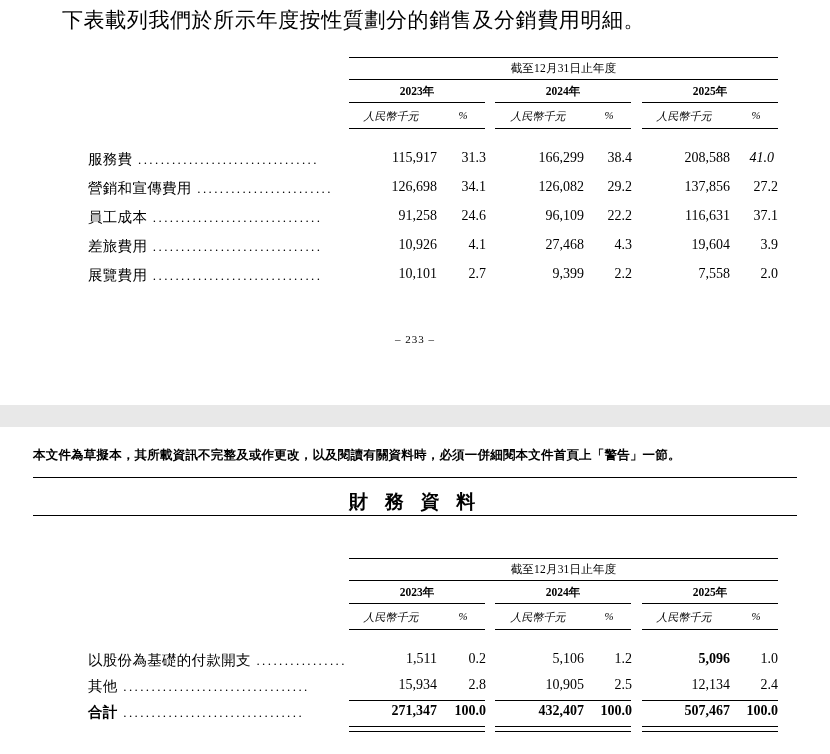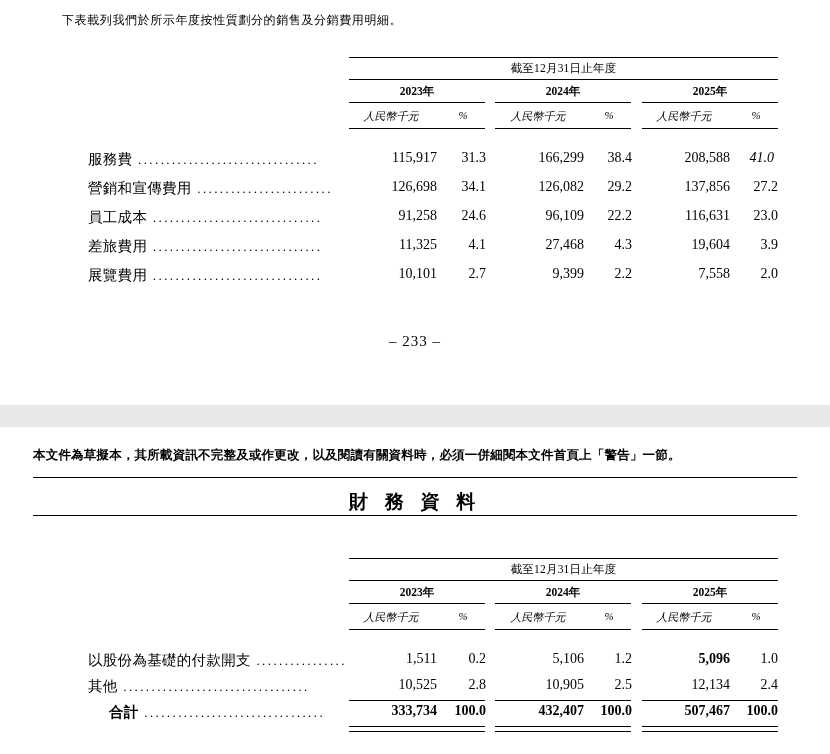--- a/index.html
+++ b/index.html
@@ -25,21 +25,21 @@
   
   .page-one {
     padding: 0;
   }
   .intro-para {
     position: absolute;
     left: 62px;
     top: 8px;
     width: 710px;
     font-family: "Liberation Serif", serif;
-    font-size: 12px;
+    font-size: 21px;
     line-height: 24px;
     letter-spacing: 0.6px;
   }
 
   
   .rule {
     position: absolute;
     background: #000;
     height: 1px;
   }
@@ -83,21 +83,21 @@
     position: absolute;
     text-align: right;
     font-size: 14px;
     font-family: "Liberation Serif", serif;
   }
 
   .folio {
     position: absolute;
     width: 830px;
     text-align: center;
-    font-size: 15px;
+    font-size: 11px;
     font-family: "Liberation Serif", serif;
     letter-spacing: 1px;
   }
 
   
   .gap-strip {
     position: absolute;
     left: 0;
     width: 830px;
     background: #e8e8e8;
@@ -172,23 +172,23 @@
       <div class="num" style="left: 474px; width: 110px; top: 179px;">126,082</div>
       <div class="num" style="left: 522px; width: 110px; top: 179px;">29.2</div>
       <div class="num" style="left: 620px; width: 110px; top: 179px;">137,856</div>
       <div class="num" style="left: 668px; width: 110px; top: 179px;">27.2</div>
       <div class="row-label" style="left: 88px; top: 208px;"><span>員工成本</span><span class="dots"> ..............................</span></div>
       <div class="num" style="left: 327px; width: 110px; top: 208px;">91,258</div>
       <div class="num" style="left: 376px; width: 110px; top: 208px;">24.6</div>
       <div class="num" style="left: 474px; width: 110px; top: 208px;">96,109</div>
       <div class="num" style="left: 522px; width: 110px; top: 208px;">22.2</div>
       <div class="num" style="left: 620px; width: 110px; top: 208px;">116,631</div>
-      <div class="num" style="left: 668px; width: 110px; top: 208px;">23.0</div>
+      <div class="num" style="left: 668px; width: 110px; top: 208px;">37.1</div>
       <div class="row-label" style="left: 88px; top: 237px;"><span>差旅費用</span><span class="dots"> ..............................</span></div>
-      <div class="num" style="left: 327px; width: 110px; top: 237px;">11,325</div>
+      <div class="num" style="left: 327px; width: 110px; top: 237px;">10,926</div>
       <div class="num" style="left: 376px; width: 110px; top: 237px;">4.1</div>
       <div class="num" style="left: 474px; width: 110px; top: 237px;">27,468</div>
       <div class="num" style="left: 522px; width: 110px; top: 237px;">4.3</div>
       <div class="num" style="left: 620px; width: 110px; top: 237px;">19,604</div>
       <div class="num" style="left: 668px; width: 110px; top: 237px;">3.9</div>
       <div class="row-label" style="left: 88px; top: 266px;"><span>展覽費用</span><span class="dots"> ..............................</span></div>
       <div class="num" style="left: 327px; width: 110px; top: 266px;">10,101</div>
       <div class="num" style="left: 376px; width: 110px; top: 266px;">2.7</div>
       <div class="num" style="left: 474px; width: 110px; top: 266px;">9,399</div>
       <div class="num" style="left: 522px; width: 110px; top: 266px;">2.2</div>
@@ -234,28 +234,28 @@
 
   <div id="t2rows">
       <div class="row-label" style="left: 88px; top: 651px;"><span>以股份為基礎的付款開支</span><span class="dots"> ................</span></div>
       <div class="num" style="left: 327px; width: 110px; top: 651px;">1,511</div>
       <div class="num" style="left: 376px; width: 110px; top: 651px;">0.2</div>
       <div class="num" style="left: 474px; width: 110px; top: 651px;">5,106</div>
       <div class="num" style="left: 522px; width: 110px; top: 651px; text-align: right;">1.2</div>
       <div class="num" style="left: 620px; width: 110px; top: 651px; font-weight: bold;">5,096</div>
       <div class="num" style="left: 668px; width: 110px; top: 651px;">1.0</div>
       <div class="row-label" style="left: 88px; top: 677px;"><span>其他</span><span class="dots"> .................................</span></div>
-      <div class="num" style="left: 327px; width: 110px; top: 677px;">10,525</div>
+      <div class="num" style="left: 327px; width: 110px; top: 677px;">15,934</div>
       <div class="num" style="left: 376px; width: 110px; top: 677px;">2.8</div>
       <div class="num" style="left: 474px; width: 110px; top: 677px;">10,905</div>
       <div class="num" style="left: 522px; width: 110px; top: 677px;">2.5</div>
       <div class="num" style="left: 620px; width: 110px; top: 677px;">12,134</div>
       <div class="num" style="left: 668px; width: 110px; top: 677px;">2.4</div>
-      <div class="row-label" style="left: 88px; top: 703px; margin-left: 21px;"><span class="total-label">合計</span><span class="dots"> ................................</span></div>
-      <div class="num" style="left: 327px; width: 110px; top: 703px; font-weight: bold;">333,734</div>
+      <div class="row-label" style="left: 88px; top: 703px;"><span class="total-label">合計</span><span class="dots"> ................................</span></div>
+      <div class="num" style="left: 327px; width: 110px; top: 703px; font-weight: bold;">271,347</div>
       <div class="num" style="left: 376px; width: 110px; top: 703px; font-weight: bold;">100.0</div>
       <div class="num" style="left: 474px; width: 110px; top: 703px; font-weight: bold;">432,407</div>
       <div class="num" style="left: 522px; width: 110px; top: 703px; font-weight: bold;">100.0</div>
       <div class="num" style="left: 620px; width: 110px; top: 703px; font-weight: bold;">507,467</div>
       <div class="num" style="left: 668px; width: 110px; top: 703px; font-weight: bold;">100.0</div>
       <div class="rule" style="left: 349px; top: 700px; width: 136px;"></div>
       <div class="rule" style="left: 495px; top: 700px; width: 136px;"></div>
       <div class="rule" style="left: 642px; top: 700px; width: 136px;"></div>
       <div class="rule" style="left: 349px; top: 726px; width: 136px;"></div>
       <div class="rule" style="left: 349px; top: 731px; width: 136px;"></div>

